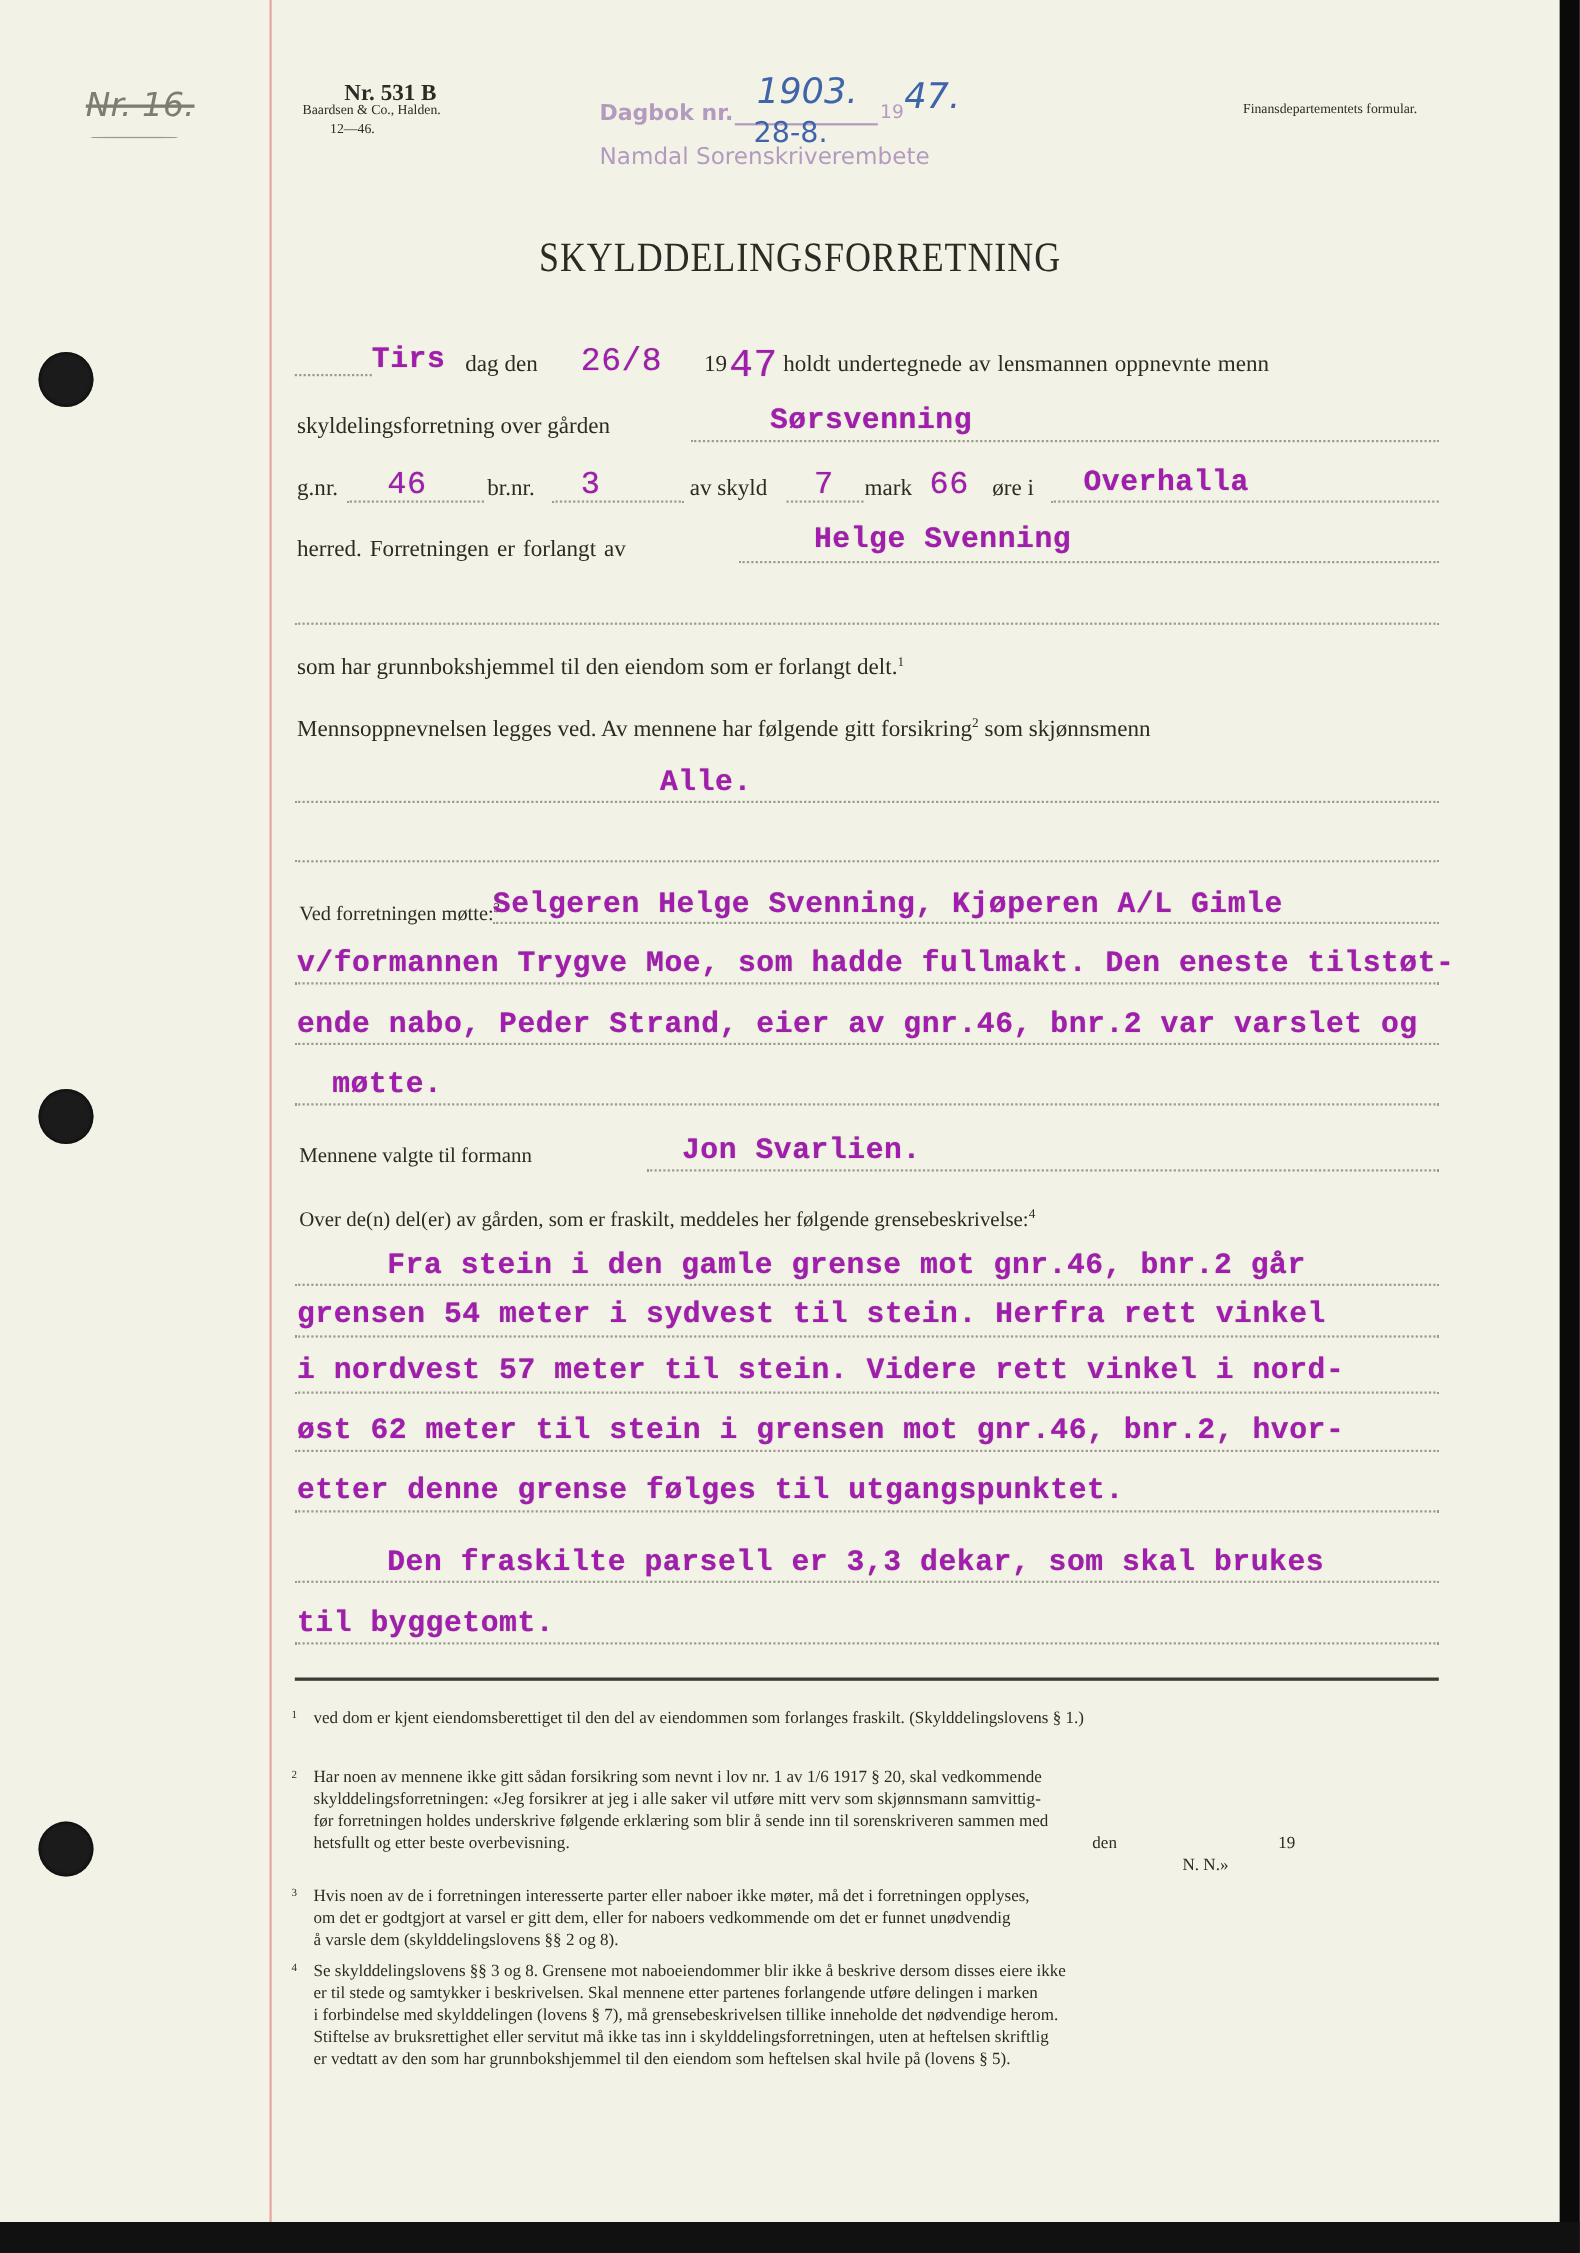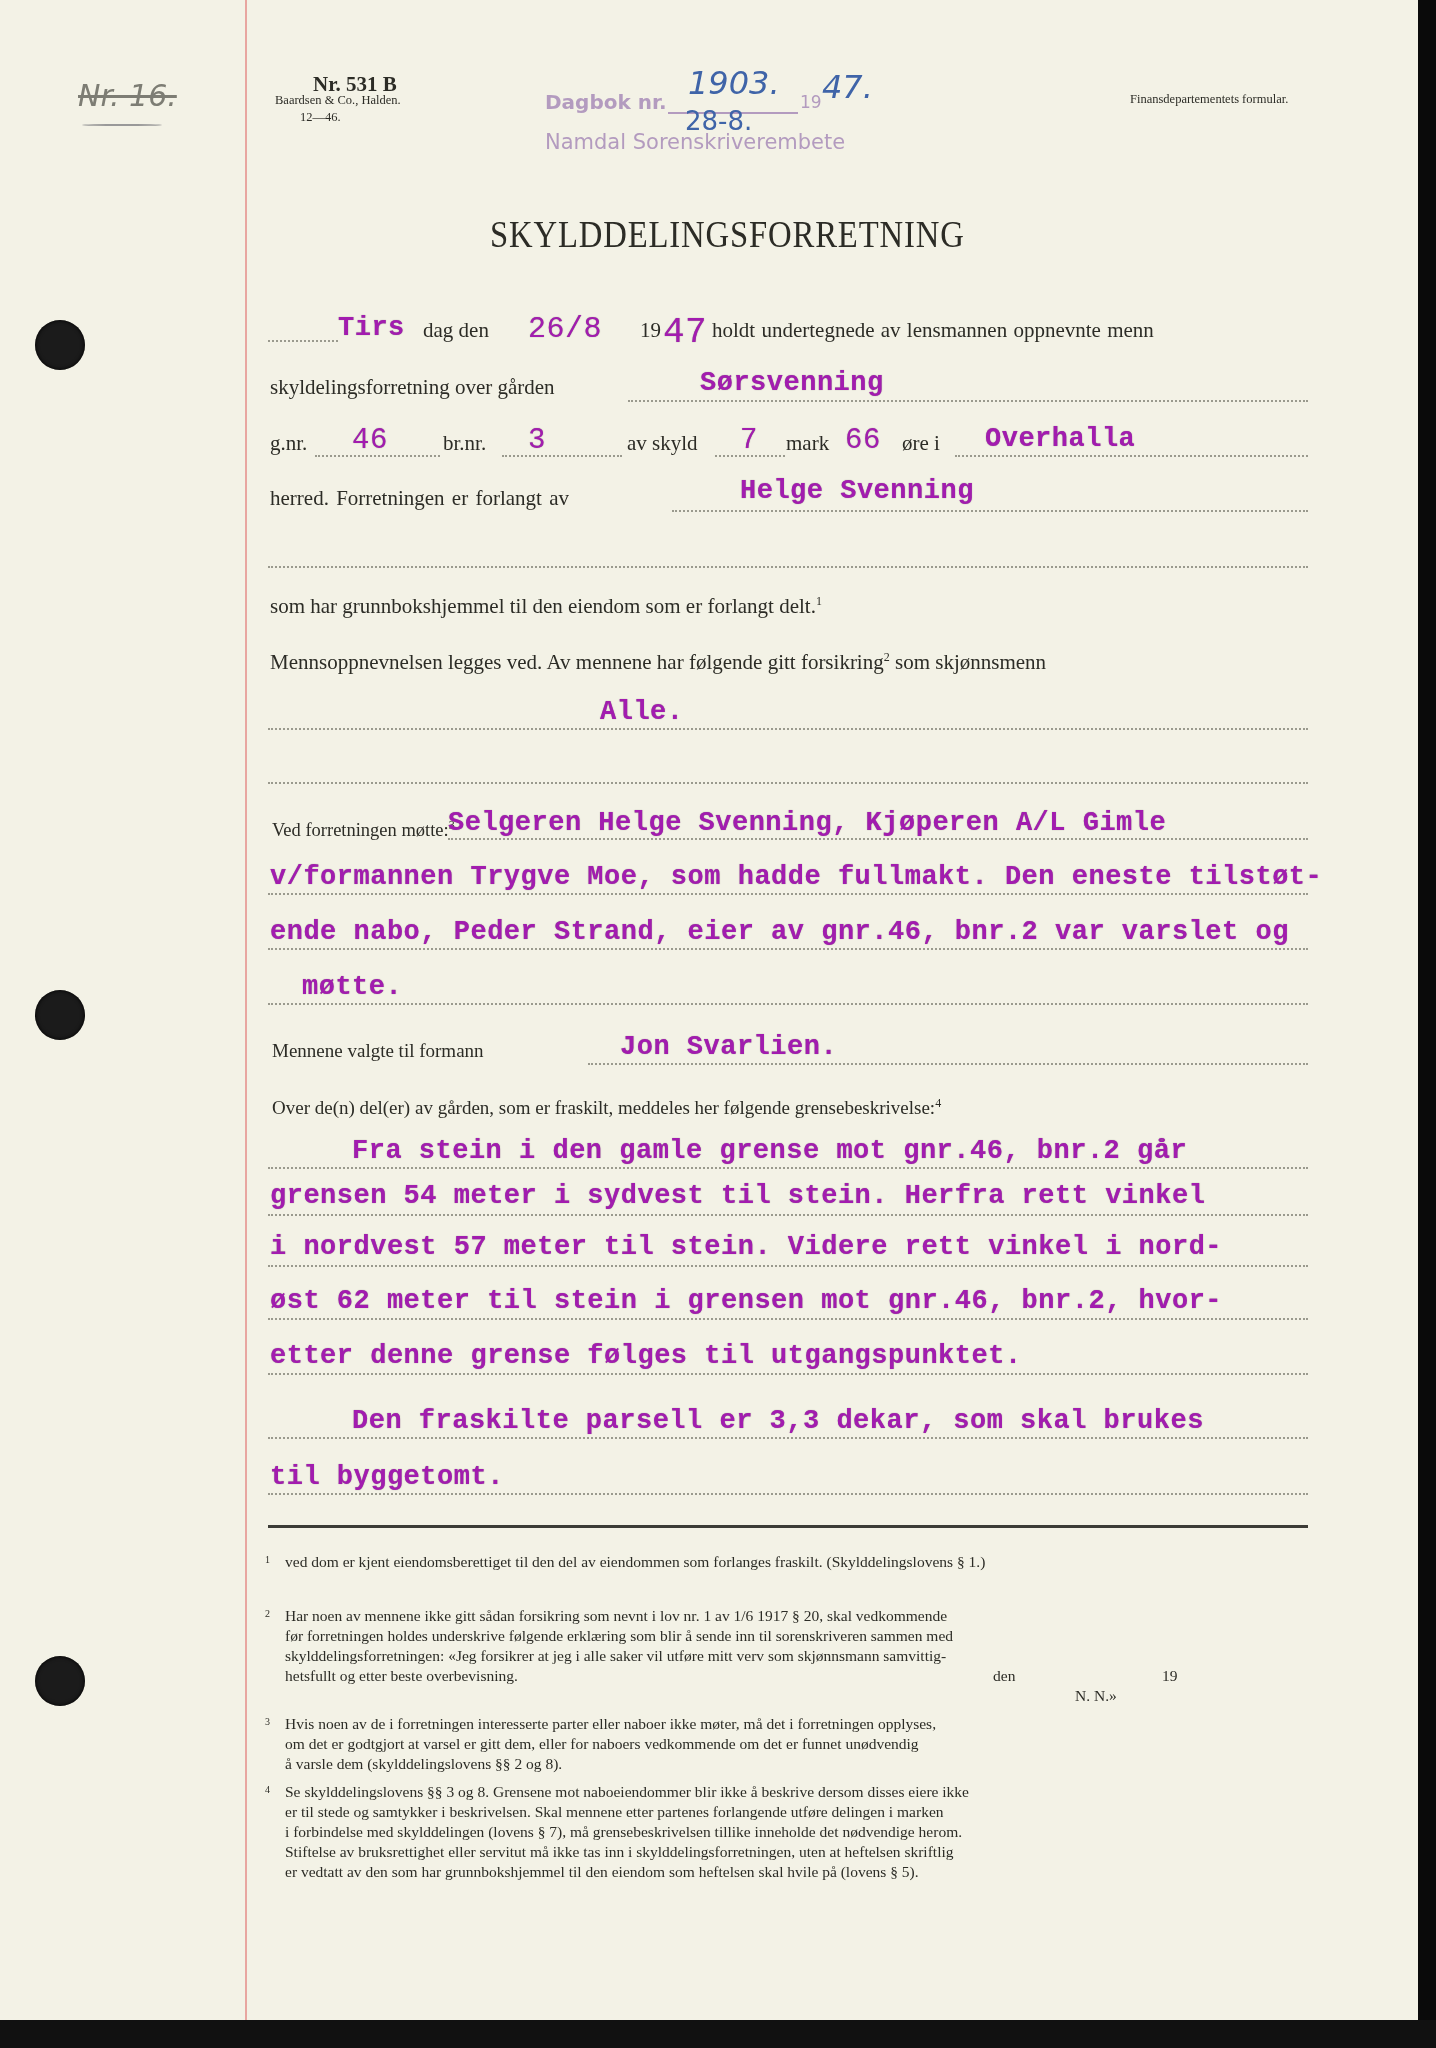--- a/index.html
+++ b/index.html
@@ -138,22 +138,22 @@
   <div class="rule" style="top:1525px;"></div>
 
   <div class="fn print" style="top:1552px;">
     <sup>1</sup>
     <div>ved dom er kjent eiendomsberettiget til den del av eiendommen som forlanges fraskilt. (Skylddelingslovens § 1.)</div>
   </div>
 
   <div class="fn print" style="top:1606px;">
     <sup>2</sup>
     <div>Har noen av mennene ikke gitt sådan forsikring som nevnt i lov nr. 1 av 1/6 1917 § 20, skal vedkommende</div>
+    <div>skylddelingsforretningen: «Jeg forsikrer at jeg i alle saker vil utføre mitt verv som skjønnsmann samvittig-</div>
     <div>før forretningen holdes underskrive følgende erklæring som blir å sende inn til sorenskriveren sammen med</div>
-    <div>skylddelingsforretningen: «Jeg forsikrer at jeg i alle saker vil utføre mitt verv som skjønnsmann samvittig-</div>
     <div style="position:relative;height:20px;">
       <span>hetsfullt og etter beste overbevisning.</span>
       <span style="position:absolute;left:708px;">den</span>
       <span style="position:absolute;left:877px;">19</span>
     </div>
     <div style="position:relative;height:20px;">
       <span style="position:absolute;left:790px;">N. N.»</span>
     </div>
   </div>
 

